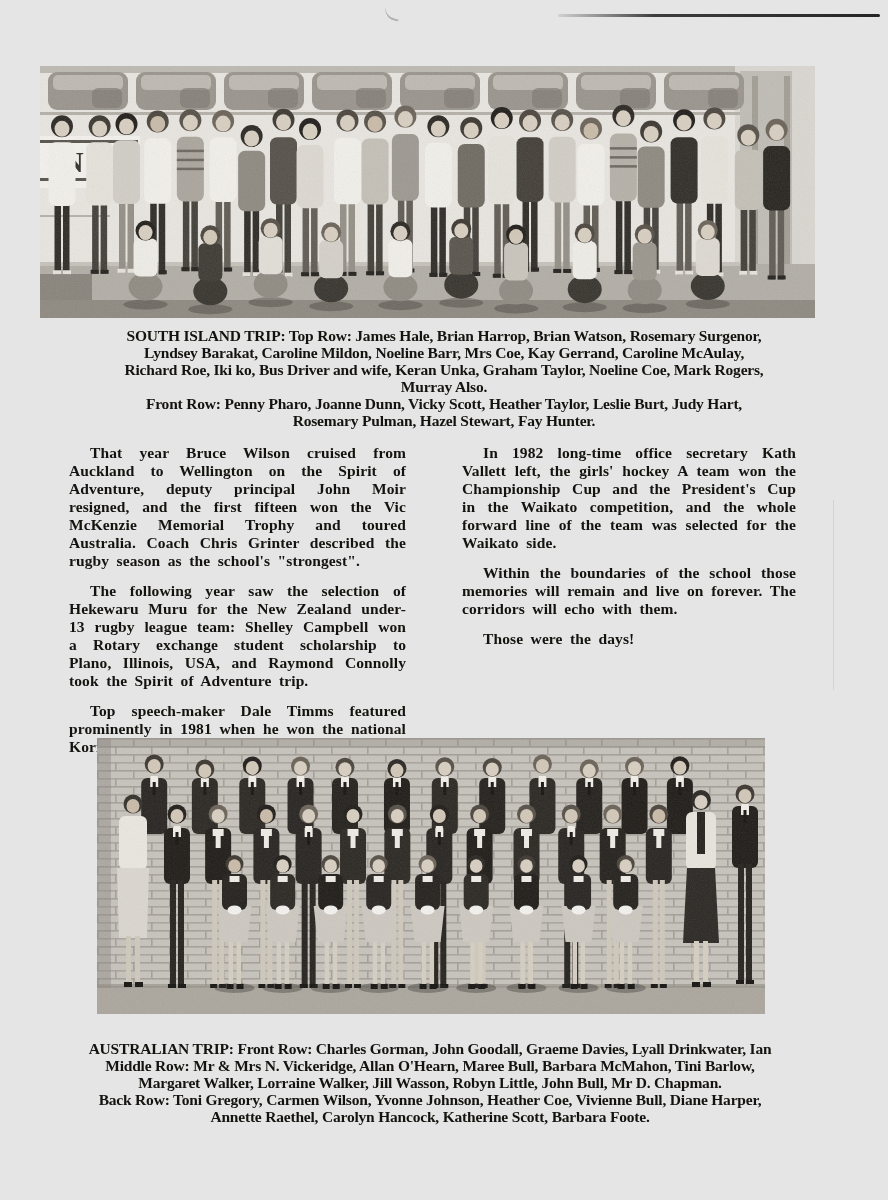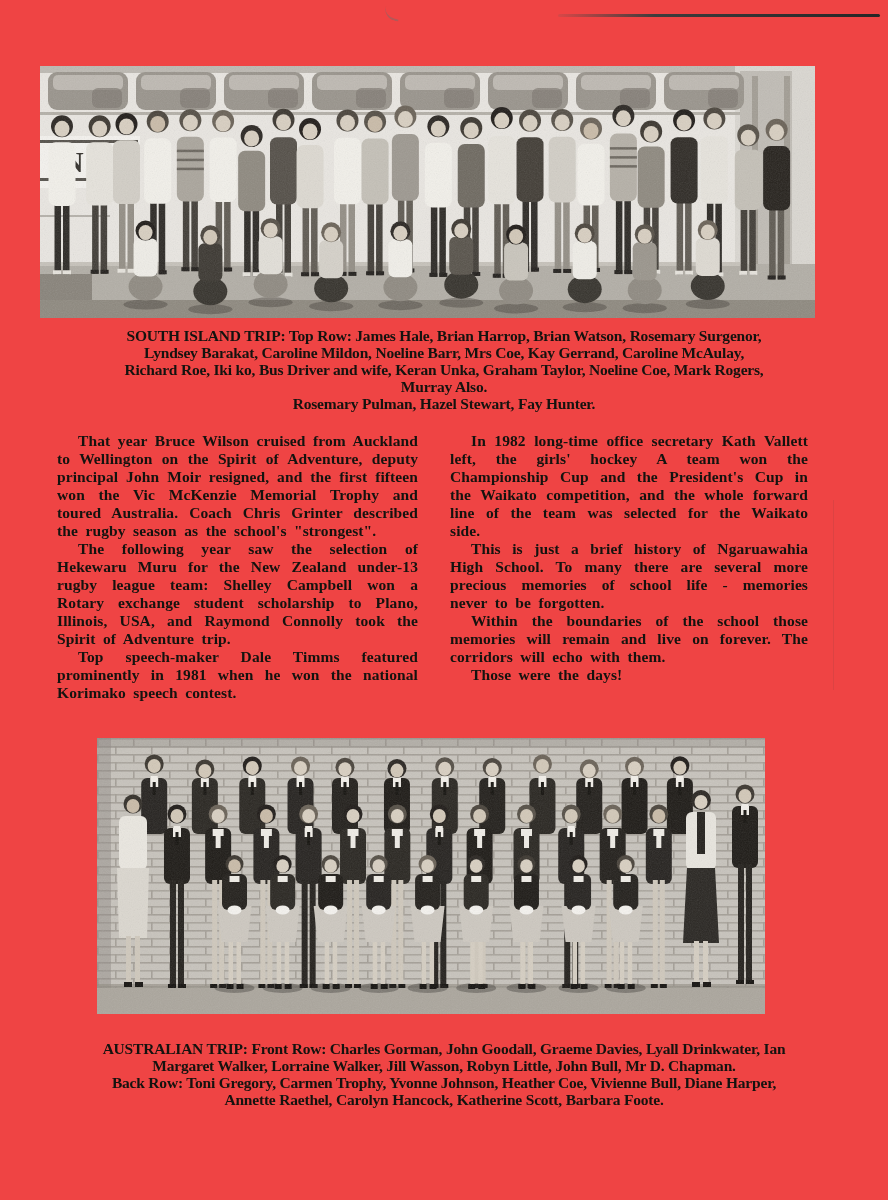--- a/index.html
+++ b/index.html
@@ -1,17 +1,17 @@
 <!DOCTYPE html>
 <html><head>
 <meta charset="utf-8">
 <style>
   html,body{margin:0;padding:0;background:#ffffff;}
   .page{
-    position:relative;width:888px;height:1200px;background:#ef4444;
+    position:relative;width:888px;height:1200px;background:#e5e5e5;
     font-family:"Liberation Serif","DejaVu Serif",serif;color:#181715;overflow:hidden;
   }
   
   .artifact-top{
     position:absolute;left:558px;top:14px;width:322px;height:3px;border-radius:2px;
     background:linear-gradient(to right,rgba(90,90,90,.15),#3d3d3d 30%,#262626);
   }
   .artifact-squiggle{
     position:absolute;left:384px;top:8px;width:16px;height:10px;
     border-bottom:2px solid rgba(110,110,110,.45);
@@ -24,29 +24,29 @@
   
   .photo{position:absolute;display:block;}
   .photo-top{left:40px;top:66px;width:775px;height:252px;}
   .photo-bottom{left:97px;top:738px;width:668px;height:276px;}
   
   .caption{
     position:absolute;text-align:center;font-weight:700;font-size:15.5px;
     line-height:17px;letter-spacing:-0.2px;color:#14130f;
   }
   .caption-top{left:25px;top:327px;width:838px;}
-  .caption-bottom{left:30px;top:1040px;width:828px;}
+  .caption-bottom{left:16px;top:1040px;width:828px;}
   
   .col{
     position:absolute;top:432px;font-size:15.5px;line-height:18px;font-weight:700;
     text-align:justify;letter-spacing:0.1px;word-spacing:3.5px;color:#14130f;
   }
   .col-left{left:57px;width:361px;}
   .col-right{left:450px;width:358px;}
-  .col p{margin:0;text-indent:21px;}
+  .col p{margin:12px;text-indent:21px;}
   .col p.noindent{text-indent:0;}
 </style>
 </head>
 <body>
 
 <div class="page">
 
   <div class="artifact-top"></div>
   <div class="artifact-squiggle"></div>
   <div class="artifact-right"></div>
@@ -344,31 +344,31 @@
         <ellipse cx="667.7662835802184" cy="166.07098449359182" rx="7" ry="7.5" fill="#d8cfc1"></ellipse>
       </g>
     <rect width="775" height="252" filter="url(#grain)" opacity="0.5"></rect>
   </svg>
 
   <div class="caption caption-top">
     <div class="cl">SOUTH ISLAND TRIP: Top Row: James Hale, Brian Harrop, Brian Watson, Rosemary Surgenor,</div>
     <div class="cl">Lyndsey Barakat, Caroline Mildon, Noeline Barr, Mrs Coe, Kay Gerrand, Caroline McAulay,</div>
     <div class="cl">Richard Roe, Iki ko, Bus Driver and wife, Keran Unka, Graham Taylor, Noeline Coe, Mark Rogers,</div>
     <div class="cl">Murray Also.</div>
+    <div class="cl">Front Row: Penny Pharo, Joanne Dunn, Vicky Scott, Heather Taylor, Leslie Burt, Judy Hart,</div>
     <div class="cl">Rosemary Pulman, Hazel Stewart, Fay Hunter.</div>
   </div>
 
   <div class="col col-left">
     <p>That year Bruce Wilson cruised from Auckland to Wellington on the Spirit of Adventure, deputy principal John Moir resigned, and the first fifteen won the Vic McKenzie Memorial Trophy and toured Australia. Coach Chris Grinter described the rugby season as the school's "strongest".</p>
     <p>The following year saw the selection of Hekewaru Muru for the New Zealand under-13 rugby league team: Shelley Campbell won a Rotary exchange student scholarship to Plano, Illinois, USA, and Raymond Connolly took the Spirit of Adventure trip.</p>
     <p>Top speech-maker Dale Timms featured prominently in 1981 when he won the national Korimako speech contest.</p>
   </div>
   <div class="col col-right">
     <p>In 1982 long-time office secretary Kath Vallett left, the girls' hockey A team won the Championship Cup and the President's Cup in the Waikato competition, and the whole forward line of the team was selected for the Waikato side.</p>
-    <p>This is just a brief history of Ngaruawahia High School. To many there are several more precious memories of school life - memories never to be forgotten.</p>
     <p>Within the boundaries of the school those memories will remain and live on forever. The corridors will echo with them.</p>
     <p>Those were the days!</p>
   </div>
 
   <svg class="photo photo-bottom" viewBox="0 0 668 276" aria-hidden="true">
     <rect x="0" y="0" width="668" height="276" fill="url(#bricks)"></rect>
     <rect x="0" y="0" width="14" height="276" fill="#8b8680" opacity="0.45"></rect>
     <rect x="0" y="0" width="668" height="10" fill="#8b8680" opacity="0.35"></rect>
     <rect x="0" y="246" width="668" height="6" fill="#8f8a81" opacity="0.6"></rect>
     <rect x="0" y="250" width="668" height="26" fill="#aba69d"></rect>
@@ -682,18 +682,19 @@
         <rect x="639" y="242" width="8" height="4" fill="#14120f"></rect>
         <rect x="649" y="242" width="8" height="4" fill="#14120f"></rect>
         <circle cx="648" cy="56" r="9.5" fill="#3b362f"></circle>
         <ellipse cx="648" cy="58" rx="6.5" ry="7" fill="#d2c8b8"></ellipse>
       </g>
     <rect width="668" height="276" filter="url(#grain)" opacity="0.45"></rect>
   </svg>
 
   <div class="caption caption-bottom">
     <div class="cl">AUSTRALIAN TRIP: Front Row: Charles Gorman, John Goodall, Graeme Davies, Lyall Drinkwater, Ian</div>
+    <div class="cl">Middle Row: Mr &amp; Mrs N. Vickeridge, Allan O'Hearn, Maree Bull, Barbara McMahon, Tini Barlow,</div>
     <div class="cl">Margaret Walker, Lorraine Walker, Jill Wasson, Robyn Little, John Bull, Mr D. Chapman.</div>
-    <div class="cl">Back Row: Toni Gregory, Carmen Trophy, Yvonne Johnson, Heather Coe, Vivienne Bull, Diane Harper,</div>
+    <div class="cl">Back Row: Toni Gregory, Carmen Wilson, Yvonne Johnson, Heather Coe, Vivienne Bull, Diane Harper,</div>
     <div class="cl">Annette Raethel, Carolyn Hancock, Katherine Scott, Barbara Foote.</div>
   </div>
 
 </div>
 
 </body></html>

